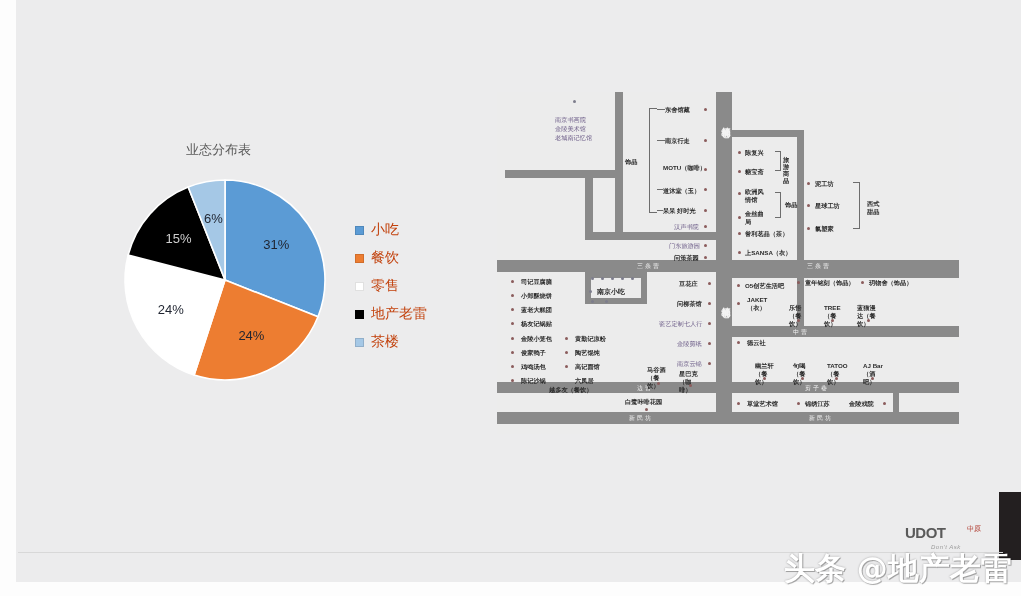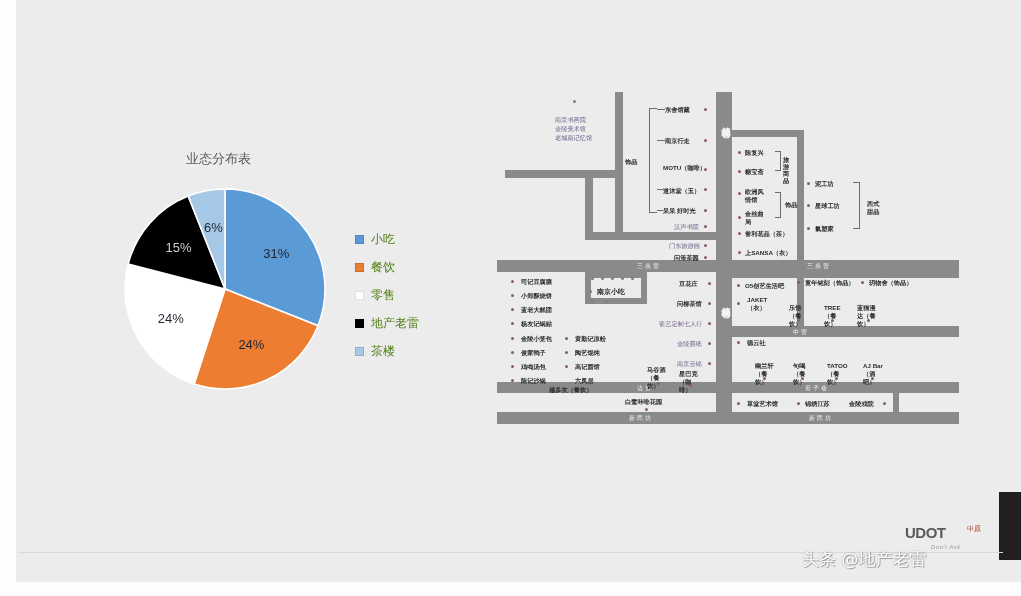--- a/index.html
+++ b/index.html
@@ -23,37 +23,37 @@
   
   .slide-title {
     position:absolute; left:108px; top:48px;
     font-size:33px; font-weight:bold; color:#1f2440;
     letter-spacing:1px;
     font-family:"DejaVu Sans","Liberation Sans",sans-serif;
     white-space:nowrap;
   }
 
   
-  .chart-block { position:absolute; left:100px; top:145px; width:330px; height:250px; }
+  .chart-block { position:absolute; left:100px; top:136px; width:330px; height:250px; }
   .chart-title {
     position:absolute; left:86px; top:5px;
     font-size:13px; color:#595959; white-space:nowrap;
   }
   .pie-wrap { position:absolute; left:20px; top:37px; width:240px; height:212px; }
   .pie-svg { display:block; }
   .pie-label {
     font-size:13px; font-family:"Liberation Sans",sans-serif;
   }
   .legend { position:absolute; left:255px; top:80px; width:80px; }
   .legend-row { display:flex; align-items:center; height:28px; }
   .legend-swatch {
     width:9px; height:9px; margin-right:7px; flex:0 0 auto;
     border:1px solid rgba(0,0,0,0.12);
   }
-  .legend-label { font-size:12px; color:#4d7c0f; white-space:nowrap; }
+  .legend-label { font-size:14px; color:#c2410c; white-space:nowrap; }
 
   
   .map { position:absolute; left:497px; top:92px; width:462px; height:342px;
          background:#ececec; }
   .road { position:absolute; background:#8a8a8a; }
   .road-label {
     position:absolute; color:#f2f2f2; font-size:6px; letter-spacing:2px;
     white-space:nowrap; font-family:"Liberation Sans",sans-serif;
   }
   .road-label-v {
@@ -99,22 +99,22 @@
   }
   .logo-cn {
     position:absolute; left:62px; top:1px; font-size:7px; color:#b03a2e;
     line-height:7px; width:16px;
   }
   .logo-tag {
     position:absolute; left:26px; top:20px; font-size:6px; color:#9a9a9a;
     font-style:italic; letter-spacing:0.5px;
   }
   .watermark {
-    position:absolute; left:802px; top:548px;
-    font-size:17px; font-weight:normal; color:#ffffff; white-space:nowrap;
+    position:absolute; left:784px; top:548px;
+    font-size:31px; font-weight:bold; color:#ffffff; white-space:nowrap;
     text-shadow:0 0 2px rgba(0,0,0,.35), 1px 1px 0 rgba(0,0,0,.25);
     font-family:"DejaVu Sans","Liberation Sans",sans-serif;
   }
 </style>
 </head>
 <body>
 
 <div id="slide">
 
   <div class="left-rail"></div>

